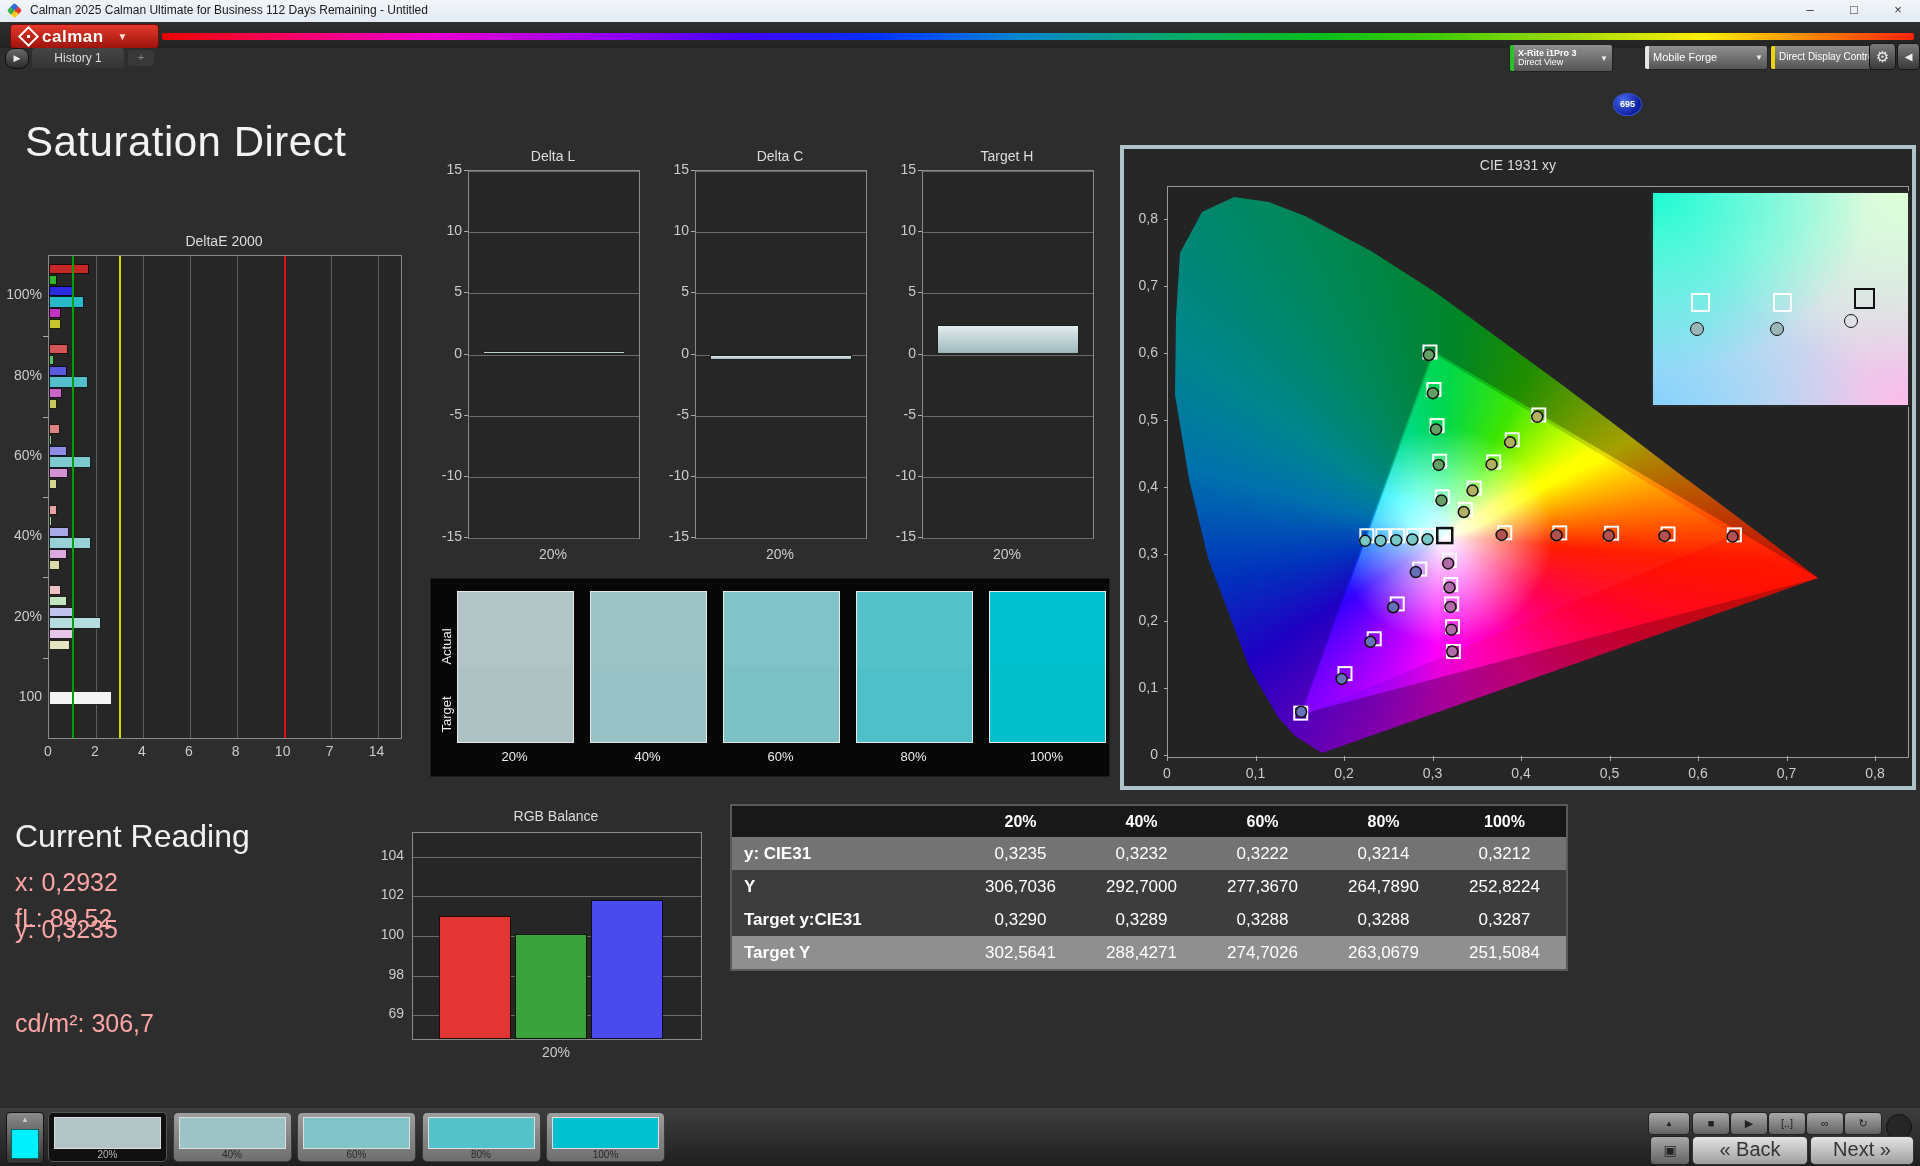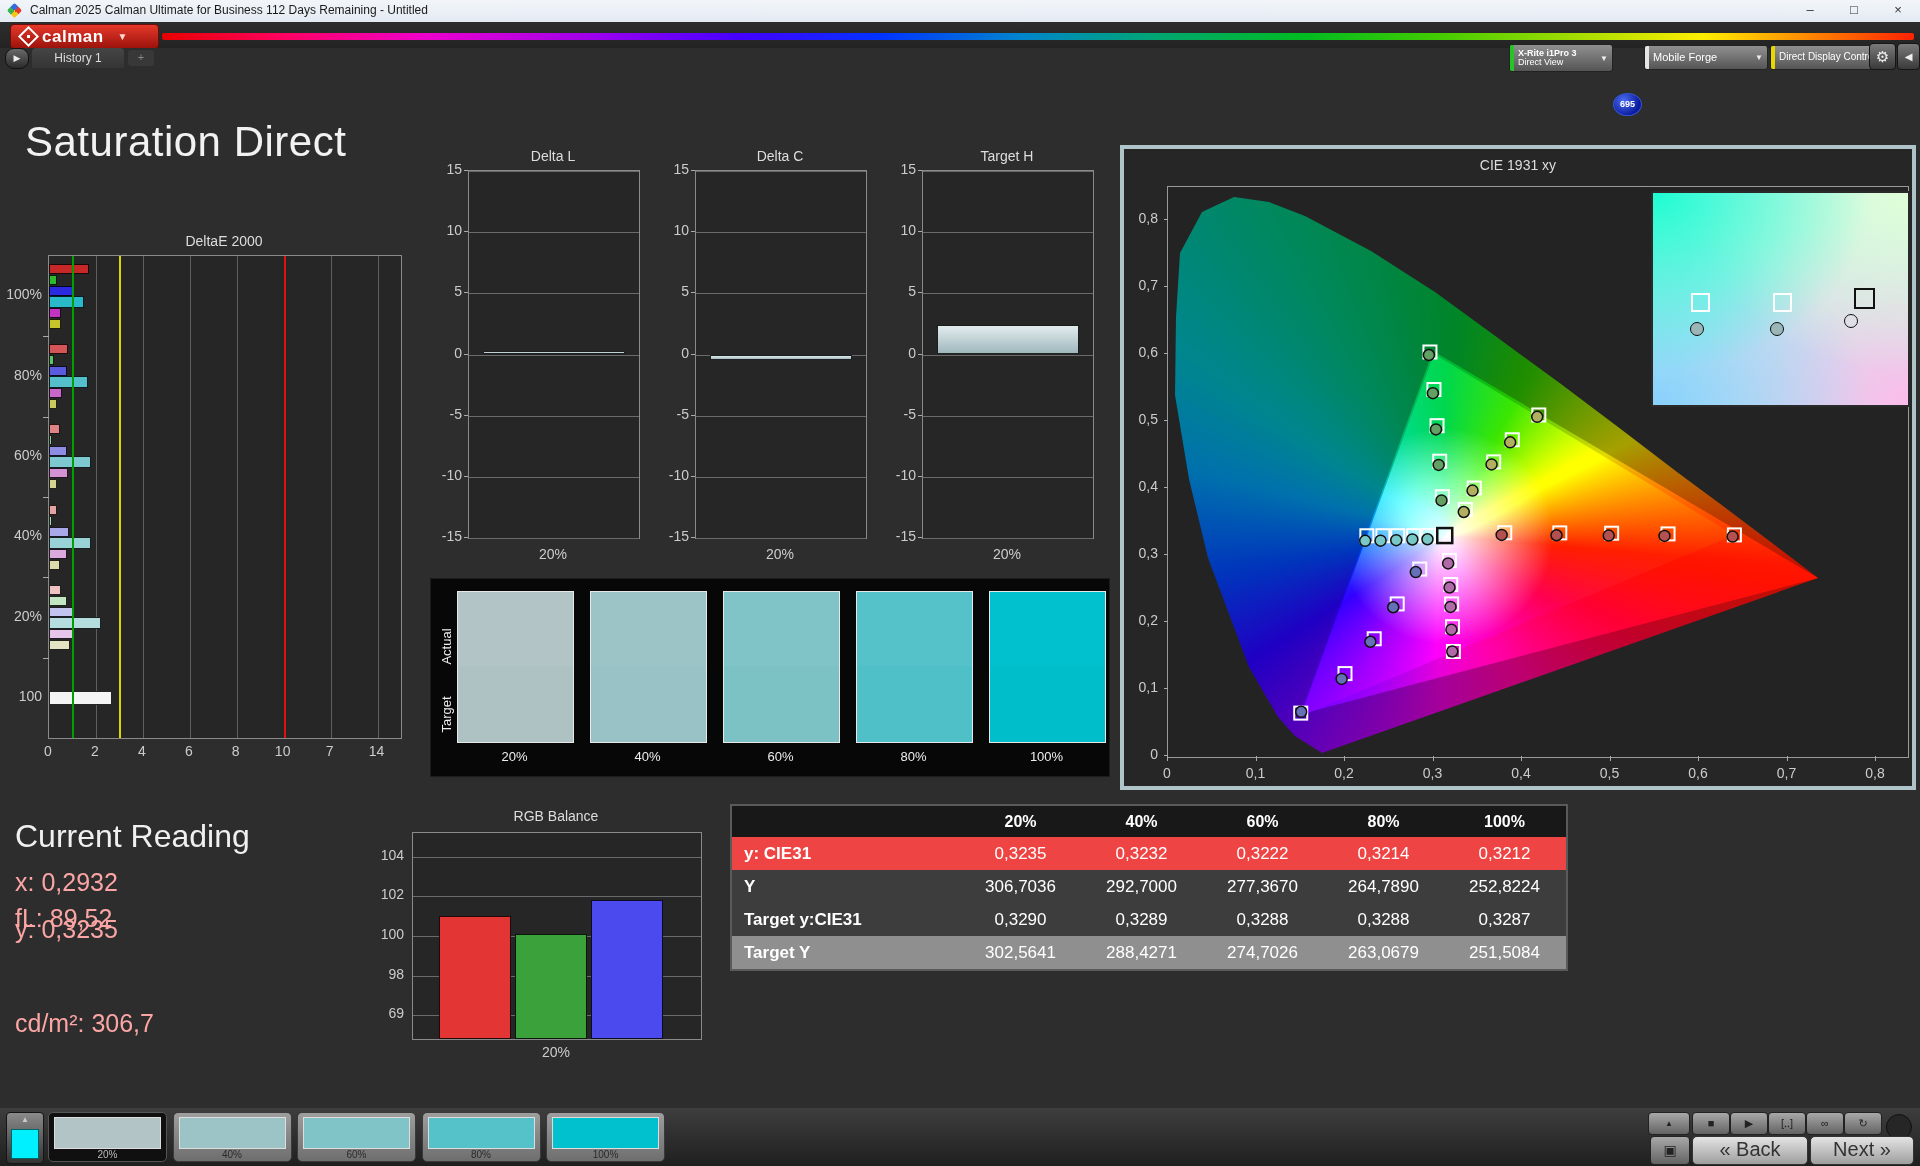--- a/index.html
+++ b/index.html
@@ -458,21 +458,21 @@
 
   <div class="abs mtable" id="mtable">
       <div class="hrow">
         <div class="cell-label"></div>
         <div class="cell-val">20%</div>
         <div class="cell-val">40%</div>
         <div class="cell-val">60%</div>
         <div class="cell-val">80%</div>
         <div class="cell-val">100%</div>
       </div>
-      <div class="drow" style="background: #ef4444;">
+      <div class="drow" style="background: #737373;">
         <div class="cell-label">y: CIE31</div>
         <div class="cell-val">0,3235</div>
         <div class="cell-val">0,3232</div>
         <div class="cell-val">0,3222</div>
         <div class="cell-val">0,3214</div>
         <div class="cell-val">0,3212</div>
       </div>
       <div class="drow" style="background: rgb(61, 61, 61);">
         <div class="cell-label">Y</div>
         <div class="cell-val">306,7036</div>

